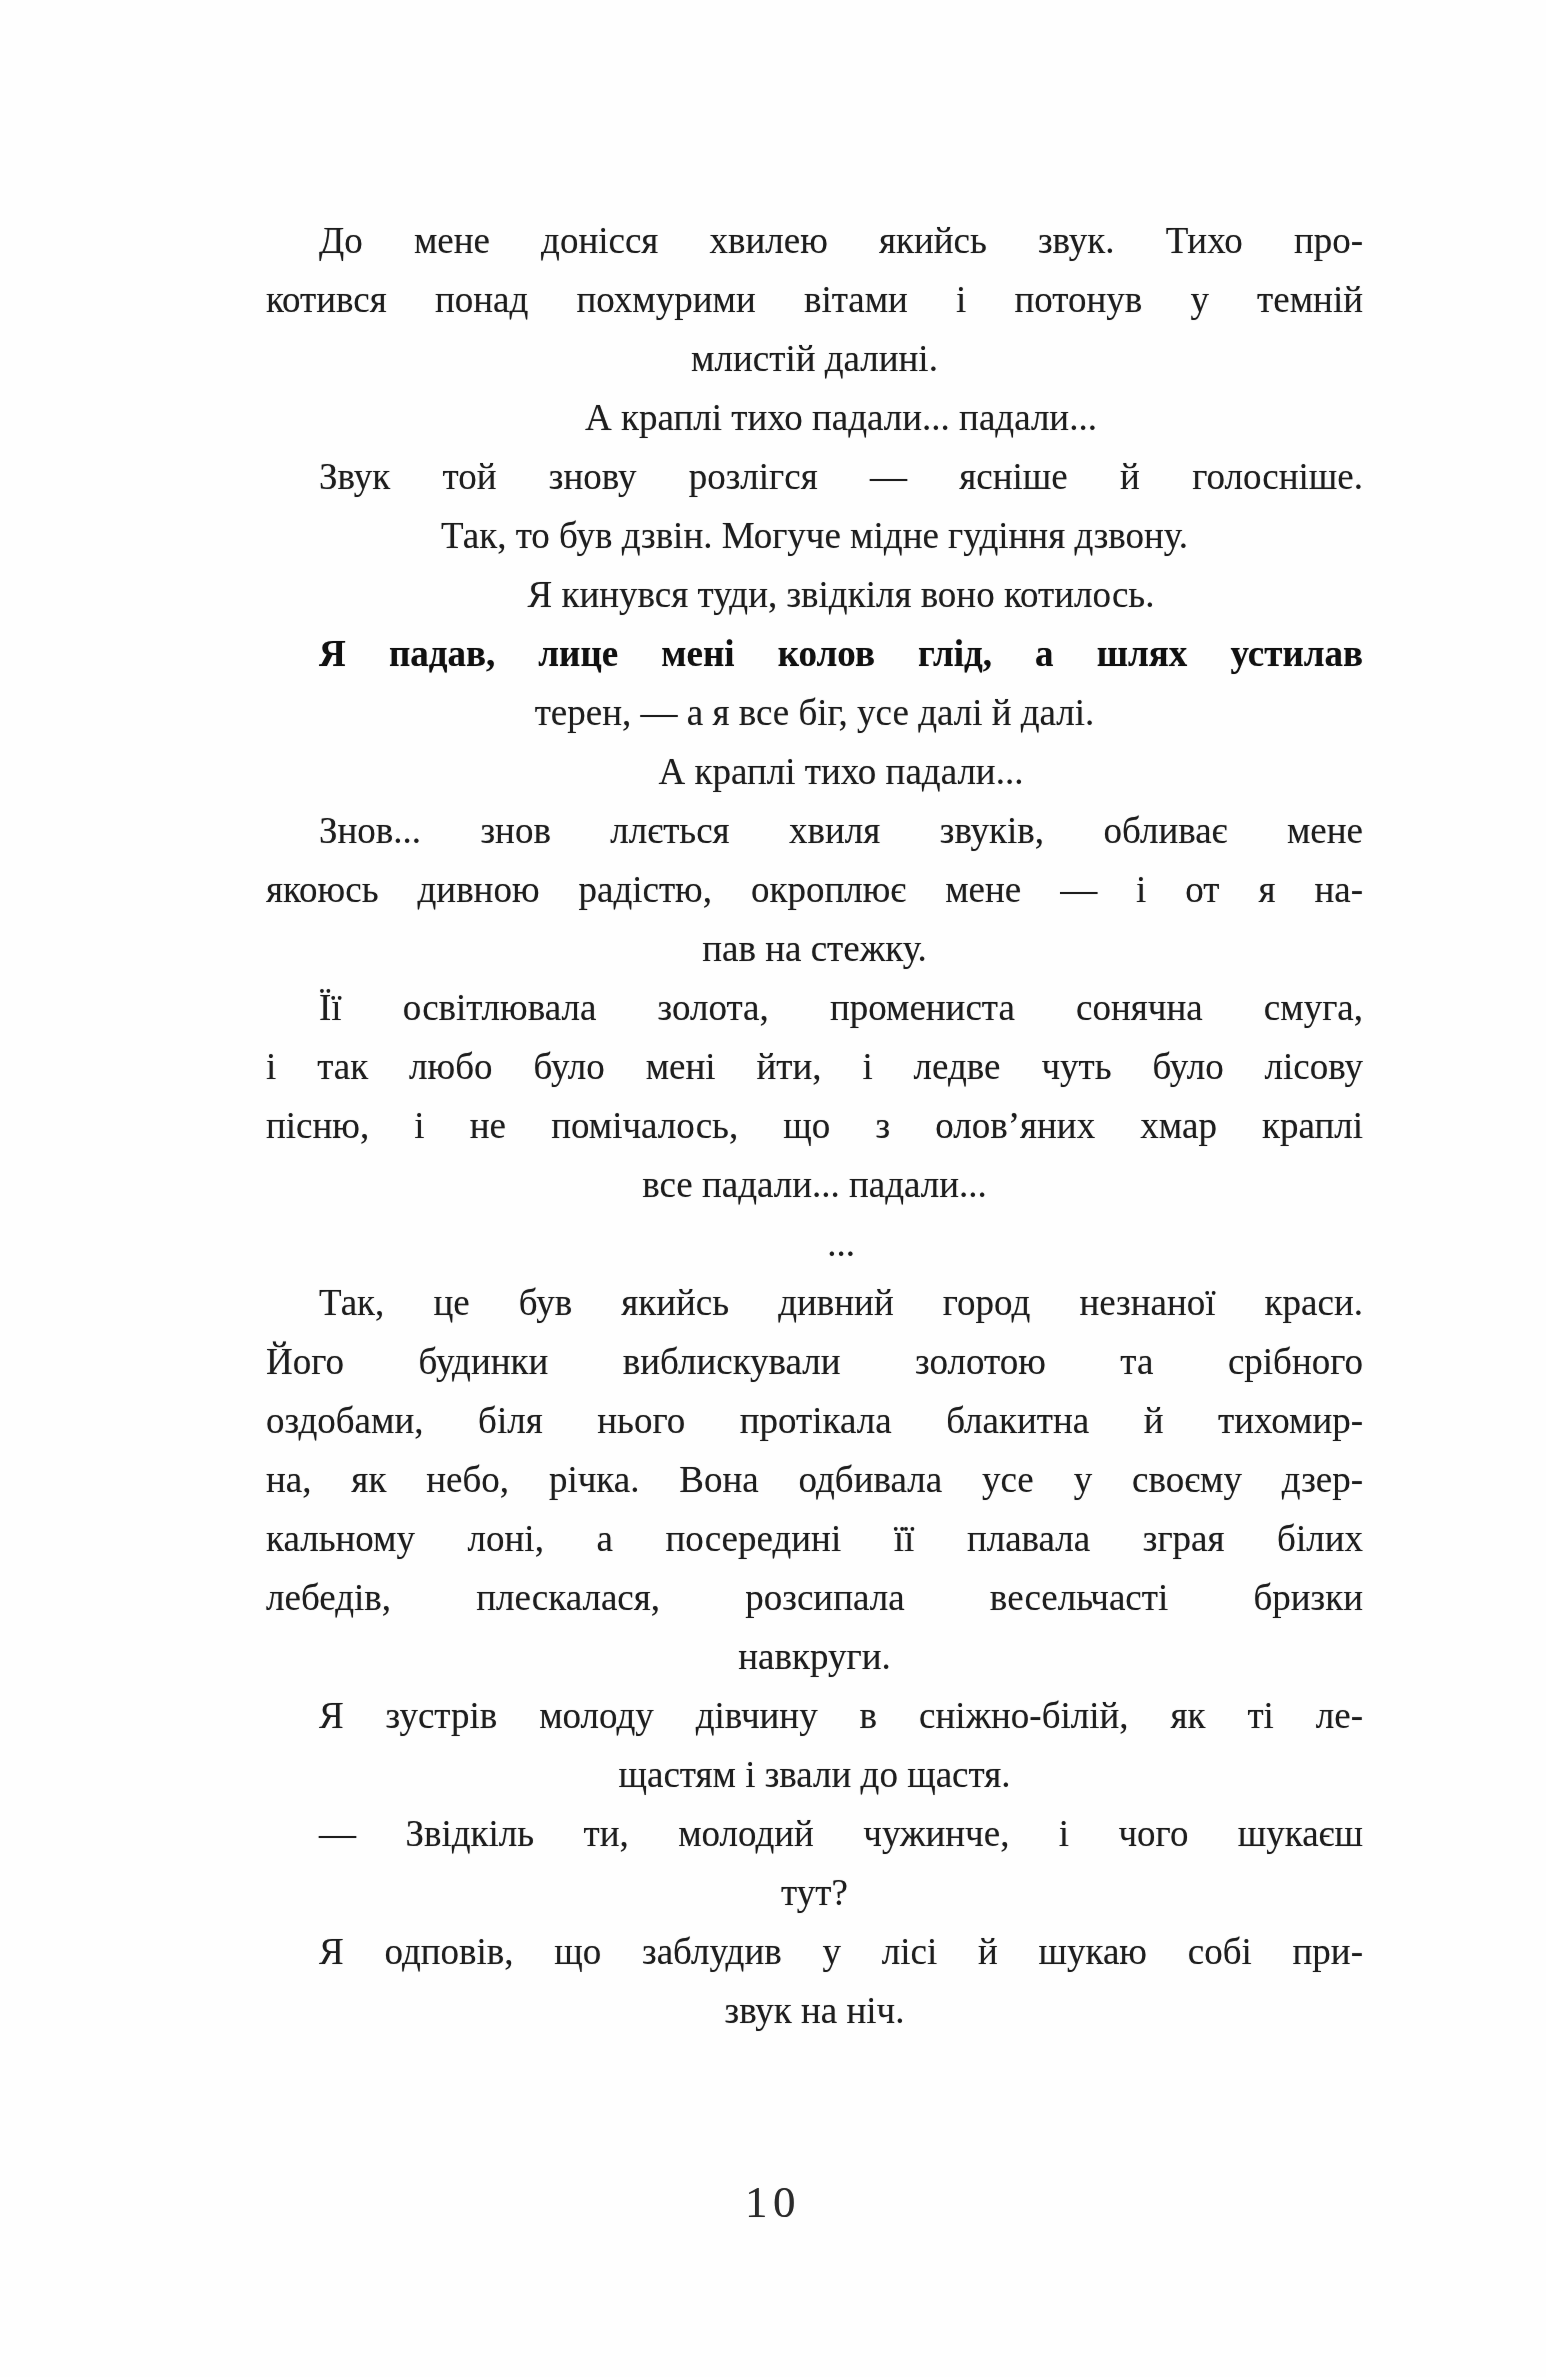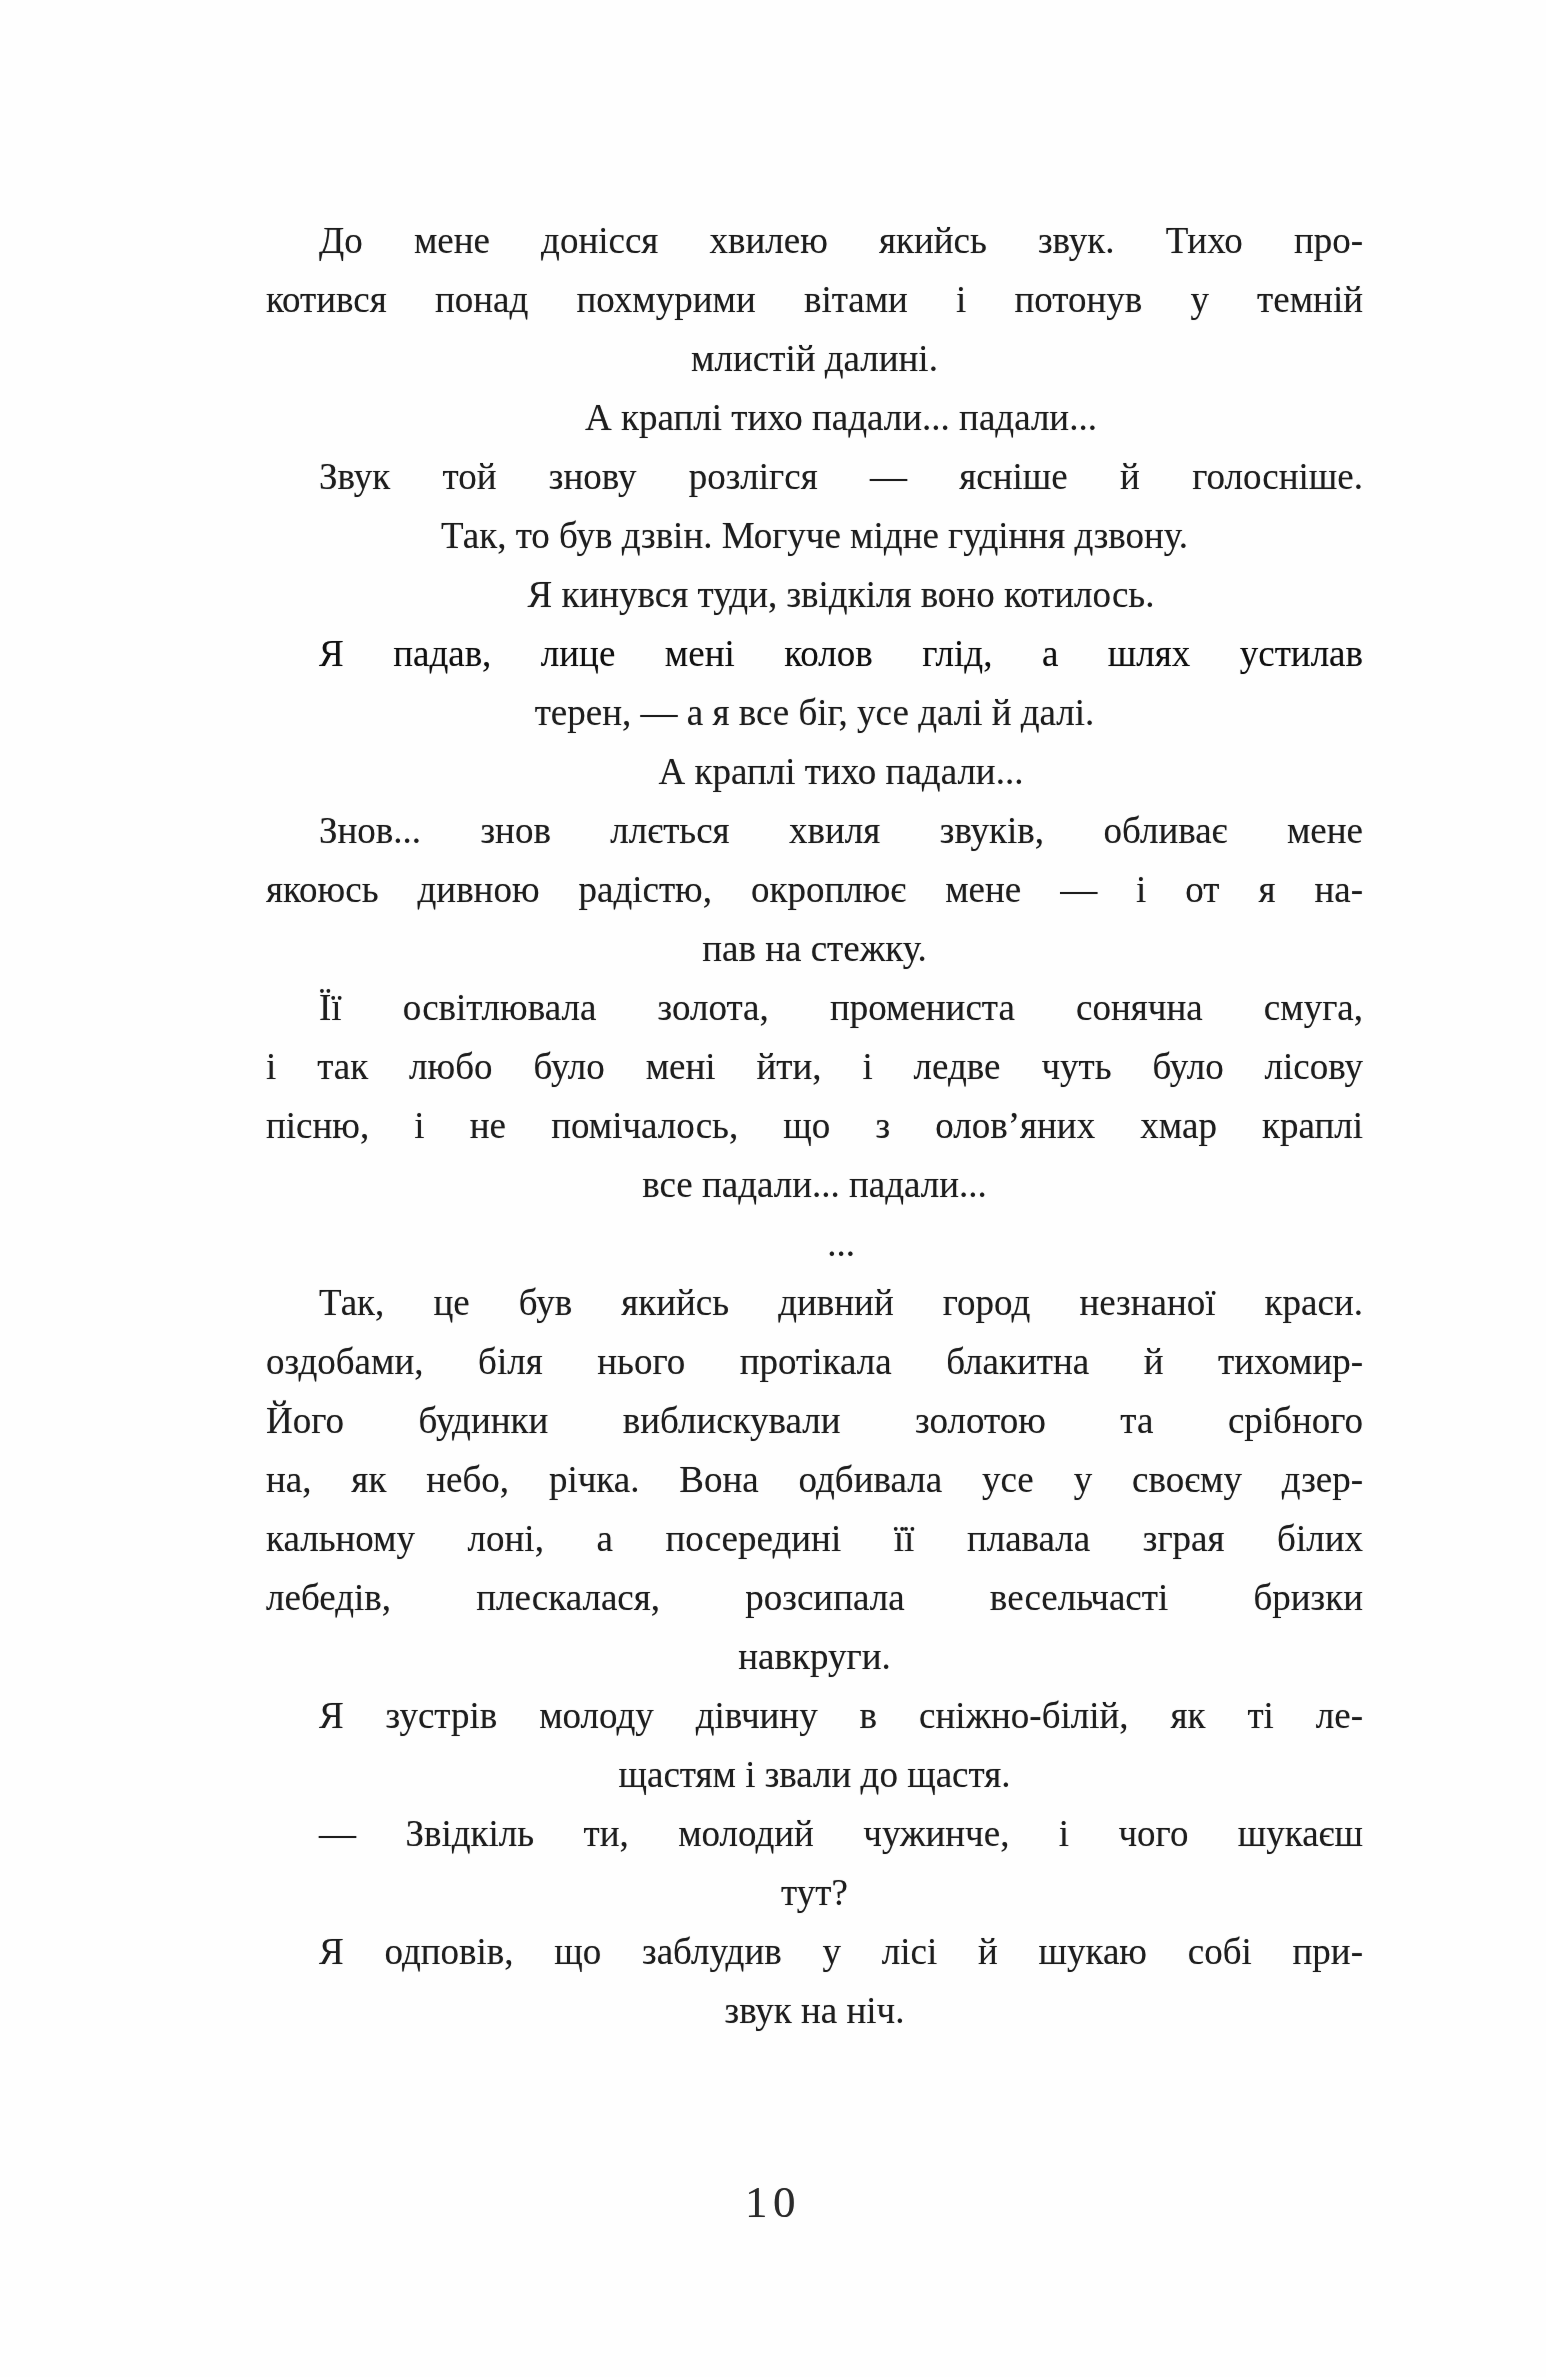--- a/index.html
+++ b/index.html
@@ -32,21 +32,21 @@
   }
   .line.just {
     text-align: justify;
     text-justify: inter-word;
     text-align-last: justify;
   }
   .line.indent {
     text-indent: 53px;
   }
   .line.bold {
-    font-weight: 400;
+    font-weight: 700;
     color: #111111;
   }
   .page-number {
     position: absolute;
     left: 0;
     top: 2176px;
     width: 1546px;
     text-align: center;
     font-size: 45px;
     letter-spacing: 5.6px;
@@ -72,22 +72,22 @@
       <div class="line indent">А краплі тихо падали...</div>
       <div class="line indent just">Знов... знов ллється хвиля звуків, обливає мене</div>
       <div class="line just">якоюсь дивною радістю, окроплює мене — і от я на-</div>
       <div class="line">пав на стежку.</div>
       <div class="line indent just">Її освітлювала золота, промениста сонячна смуга,</div>
       <div class="line just">і так любо було мені йти, і ледве чуть було лісову</div>
       <div class="line just">пісню, і не помічалось, що з олов’яних хмар краплі</div>
       <div class="line">все падали... падали...</div>
       <div class="line indent">...</div>
       <div class="line indent just">Так, це був якийсь дивний город незнаної краси.</div>
+      <div class="line just">Його будинки виблискували золотою та срібного</div>
       <div class="line just">оздобами, біля нього протікала блакитна й тихомир-</div>
-      <div class="line just">Його будинки виблискували золотою та срібного</div>
       <div class="line just">на, як небо, річка. Вона одбивала усе у своєму дзер-</div>
       <div class="line just">кальному лоні, а посередині її плавала зграя білих</div>
       <div class="line just">лебедів, плескалася, розсипала весельчасті бризки</div>
       <div class="line">навкруги.</div>
       <div class="line indent just">Я зустрів молоду дівчину в сніжно-білій, як ті ле-</div>
       <div class="line">щастям і звали до щастя.</div>
       <div class="line indent just">— Звідкіль ти, молодий чужинче, і чого шукаєш</div>
       <div class="line">тут?</div>
       <div class="line indent just">Я одповів, що заблудив у лісі й шукаю собі при-</div>
       <div class="line">звук на ніч.</div>

